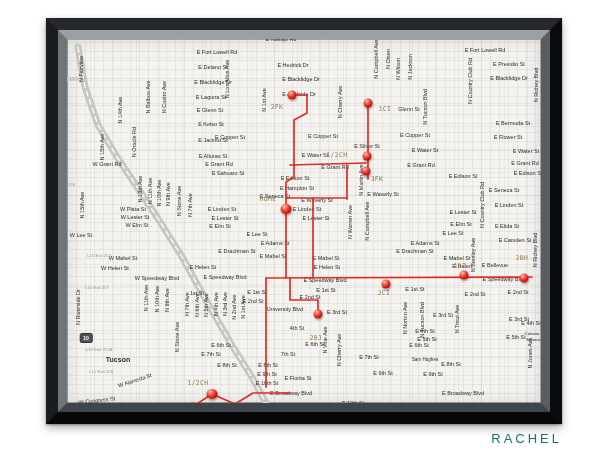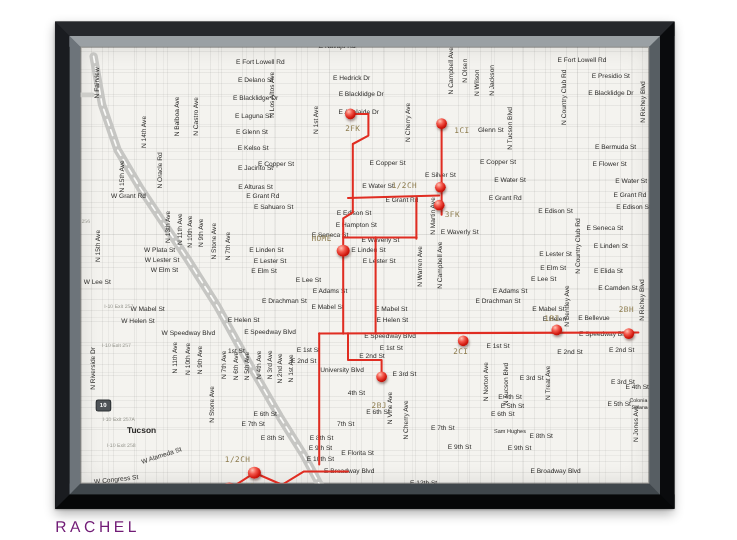--- a/index.html
+++ b/index.html
@@ -33,22 +33,22 @@
     color:#2d2c2a;white-space:nowrap;line-height:1;transform-origin:center;}
   .exit{position:absolute;font-size:4.3px;color:#97978f;white-space:nowrap;line-height:1;}
   .shield{position:absolute;background:#4e5357;color:#fff;font-weight:bold;font-size:5px;
     line-height:1;border-radius:2px;padding:1.5px 2.5px;border:.5px solid #2e3235;}
   .pin{position:absolute;width:9px;height:9px;border-radius:50%;
     background:radial-gradient(circle at 35% 28%, #ffc0b2 0%, #f2564a 32%, #d2190f 62%, #8a0c06 100%);
     box-shadow:.6px 1.6px 2.2px rgba(60,18,12,.45);}
   .pin.big{width:11px;height:10px;}
   .pinlabel{position:absolute;font-family:"DejaVu Sans Mono",monospace;font-size:6.4px;
     color:#8d7c4e;letter-spacing:.4px;white-space:nowrap;line-height:1;}
-  figcaption{width:516px;text-align:left;margin-top:7px;
-    font-size:13px;letter-spacing:3px;color:#701a75;font-family:"Liberation Sans",sans-serif;}
+  figcaption{width:516px;text-align:right;margin-top:7px;
+    font-size:13px;letter-spacing:3px;color:#0f766e;font-family:"Liberation Sans",sans-serif;}
 </style>
 </head>
 <body>
 
 <div class="page">
   <figure class="artwork">
     <div class="frame">
       <div class="bevel">
         <div class="map" id="map">
           <svg id="svg-under" viewBox="82 32 474 364">
@@ -230,21 +230,21 @@
               <polyline points="362,158 362,192" fill="none" stroke="#e02d22" stroke-width="1.7" stroke-linejoin="round" stroke-linecap="round"></polyline>
               <polyline points="301,191 362,191" fill="none" stroke="#e02d22" stroke-width="1.7" stroke-linejoin="round" stroke-linecap="round"></polyline>
               <polyline points="328,191 328,271" fill="none" stroke="#e02d22" stroke-width="1.7" stroke-linejoin="round" stroke-linecap="round"></polyline>
               <polyline points="309,158 309,170 301,175 301,271" fill="none" stroke="#e02d22" stroke-width="1.7" stroke-linejoin="round" stroke-linecap="round"></polyline>
               <polyline points="281,271 547,270" fill="none" stroke="#e02d22" stroke-width="1.7" stroke-linejoin="round" stroke-linecap="round"></polyline>
               <polyline points="305,271 305,293 333,293 333,307" fill="none" stroke="#e02d22" stroke-width="1.7" stroke-linejoin="round" stroke-linecap="round"></polyline>
               <polyline points="281,271 281,380" fill="none" stroke="#e02d22" stroke-width="1.7" stroke-linejoin="round" stroke-linecap="round"></polyline>
               <polyline points="305,386 268,386 250,397 227,387 207,400" fill="none" stroke="#e02d22" stroke-width="1.7" stroke-linejoin="round" stroke-linecap="round"></polyline>
             </svg>
           <div id="pins">
-              <div class="pinlabel" style="left: 227px; top: 68px; transform: translate(-50%, -50%);">2FK</div>
+              <div class="pinlabel" style="left: 210px; top: 68px; transform: translate(-50%, -50%);">2FK</div>
               <div class="pin" style="left: 225px; top: 56px; transform: translate(-50%, -50%);"></div>
               <div class="pinlabel" style="left: 318px; top: 70px; transform: translate(-50%, -50%);">1CI</div>
               <div class="pin" style="left: 301px; top: 64px; transform: translate(-50%, -50%);"></div>
               <div class="pinlabel" style="left: 270px; top: 116px; transform: translate(-50%, -50%);">1/2CH</div>
               <div class="pin" style="left: 300px; top: 117px; transform: translate(-50%, -50%);"></div>
               <div class="pinlabel" style="left: 310px; top: 140px; transform: translate(-50%, -50%);">3FK</div>
               <div class="pin" style="left: 299px; top: 132px; transform: translate(-50%, -50%);"></div>
               <div class="pinlabel" style="left: 201px; top: 160px; transform: translate(-50%, -50%);">HOME</div>
               <div class="pin big" style="left: 219px; top: 170px; transform: translate(-50%, -50%);"></div>
               <div class="pinlabel" style="left: 249px; top: 299px; transform: translate(-50%, -50%);">2BJ</div>

